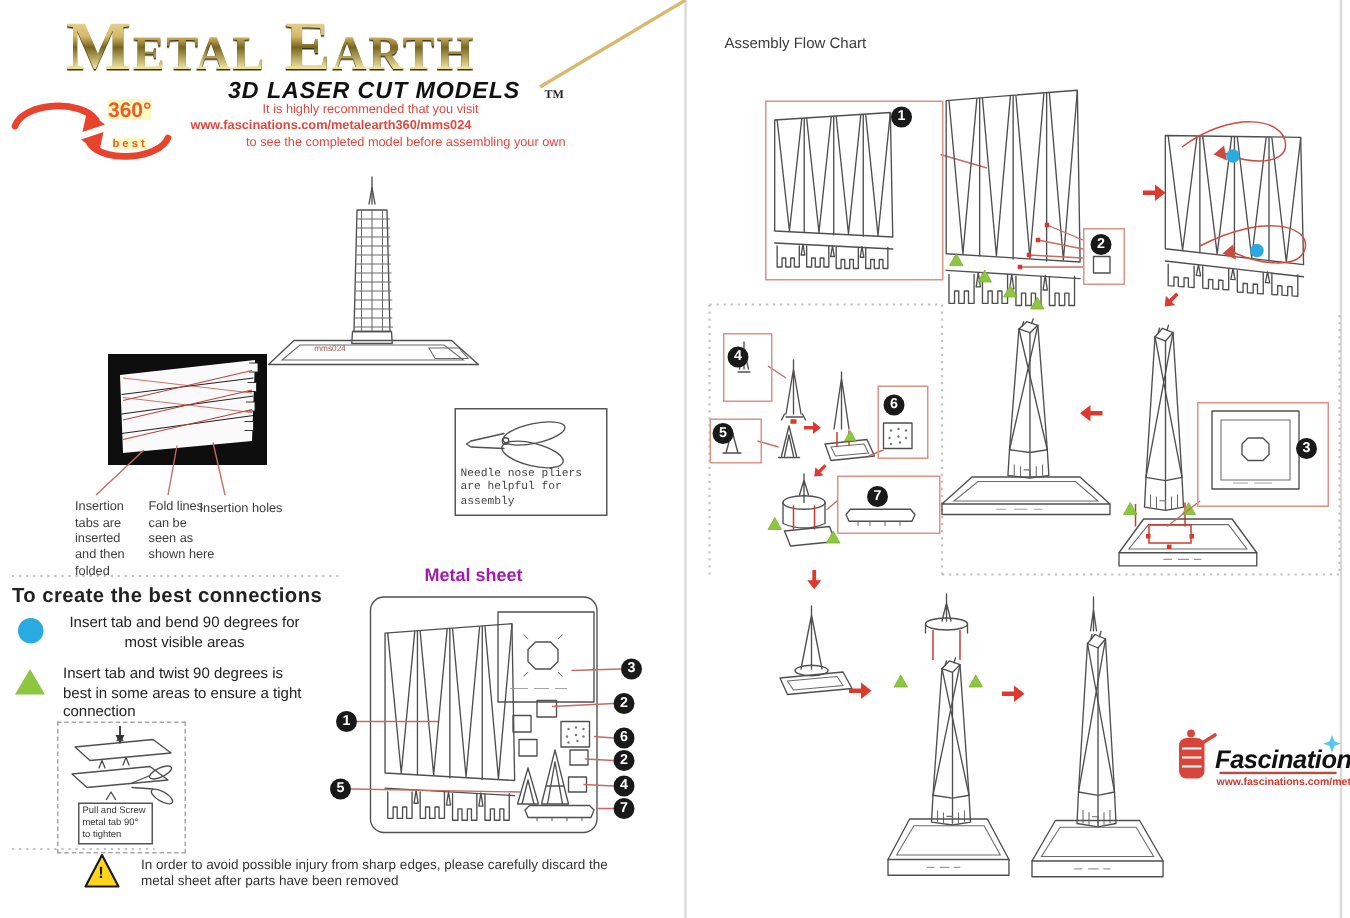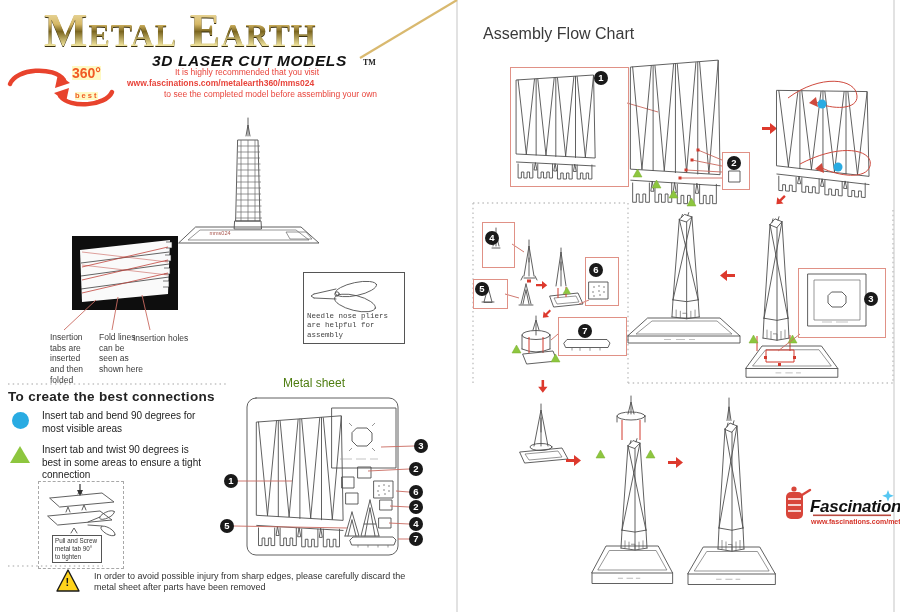--- a/index.html
+++ b/index.html
@@ -301,42 +301,42 @@
 
   <div class="txt" style="left:50px;top:332px;width:42px;font-size:8.5px;">Insertion tabs are inserted and then folded</div>
   <div class="txt" style="left:99px;top:332px;width:44px;font-size:8.5px;">Fold lines can be seen as shown here</div>
   <div class="txt nowrap" style="left:133px;top:333px;font-size:8.5px;">Insertion holes</div>
 
   <div class="abs" style="left:303px;top:272px;width:100px;height:70px;border:1.4px solid #555;"></div>
   <div class="txt" style="left:307px;top:312px;width:93px;font-size:7.5px;color:#444;font-family:Liberation Mono, monospace;">Needle nose pliers are helpful for assembly</div>
 
   <div class="txt" style="left:8px;top:389px;font-size:13.5px;font-weight:bold;color:#222;letter-spacing:.3px;">To create the best connections</div>
   <div class="abs" style="left:12px;top:412px;width:17px;height:17px;border-radius:50%;background:#29abe2;"></div>
-  <div class="txt" style="left:42px;top:410px;width:162px;font-size:10px;color:#222;">Insert tab and bend 90 degrees for most visible areas</div>
+  <div class="txt" style="left:42px;top:410px;width:162px;font-size:10px;color:#222;text-align:center;">Insert tab and bend 90 degrees for most visible areas</div>
   <div class="abs" style="left:10px;top:446px;width:0;height:0;border-left:10px solid transparent;border-right:10px solid transparent;border-bottom:17px solid #8dc63f;"></div>
   <div class="txt" style="left:42px;top:444px;width:168px;font-size:10px;color:#222;">Insert tab and twist 90 degrees is best in some areas to ensure a tight connection</div>
 
   <div class="dashbox" style="left:38px;top:481px;width:84px;height:86px;"></div>
   <div class="innerbox" style="left:52px;top:535px;width:48px;height:26px;"></div>
   <div class="txt" style="left:55px;top:537px;width:44px;font-size:6.3px;line-height:1.3;color:#333;">Pull and Screw metal tab 90° to tighten</div>
 
   <span class="abs" style="left:65.5px;top:576px;font-size:11px;font-weight:bold;color:#1a1a1a;">!</span>
   <div class="txt" style="left:94px;top:571px;width:332px;font-size:9px;color:#333;">In order to avoid possible injury from sharp edges, please carefully discard the metal sheet after parts have been removed</div>
 
-  <div class="txt" style="left:283px;top:376px;font-size:12px;font-weight:normal;color:#4d7c0f;">Metal sheet</div>
+  <div class="txt" style="left:283px;top:376px;font-size:12px;font-weight:bold;color:#a21caf;">Metal sheet</div>
   <div class="nc" style="left:224px;top:474px;">1</div>
   <div class="nc" style="left:220px;top:519px;">5</div>
   <div class="nc" style="left:414px;top:439px;">3</div>
   <div class="nc" style="left:409px;top:462px;">2</div>
   <div class="nc" style="left:409px;top:485px;">6</div>
   <div class="nc" style="left:409px;top:500px;">2</div>
   <div class="nc" style="left:409px;top:517px;">4</div>
   <div class="nc" style="left:409px;top:532px;">7</div>
 
-  <div class="txt" style="left:483px;top:24px;font-size:16px;color:#3a3a3a;">Assembly Flow Chart</div>
+  <div class="txt" style="left:483px;top:24px;font-size:10px;color:#3a3a3a;">Assembly Flow Chart</div>
 
   <div class="pb" style="left:510px;top:67px;width:117px;height:118px;"></div>
   <div class="pb" style="left:722px;top:152px;width:26px;height:36px;"></div>
   <div class="pb" style="left:798px;top:268px;width:86px;height:68px;"></div>
   <div class="pb" style="left:482px;top:222px;width:31px;height:44px;"></div>
   <div class="pb" style="left:473px;top:279px;width:33px;height:28px;"></div>
   <div class="pb" style="left:585px;top:257px;width:32px;height:47px;"></div>
   <div class="pb" style="left:558px;top:317px;width:67px;height:37px;"></div>
 
   <div class="nc" style="left:594px;top:71px;">1</div>

